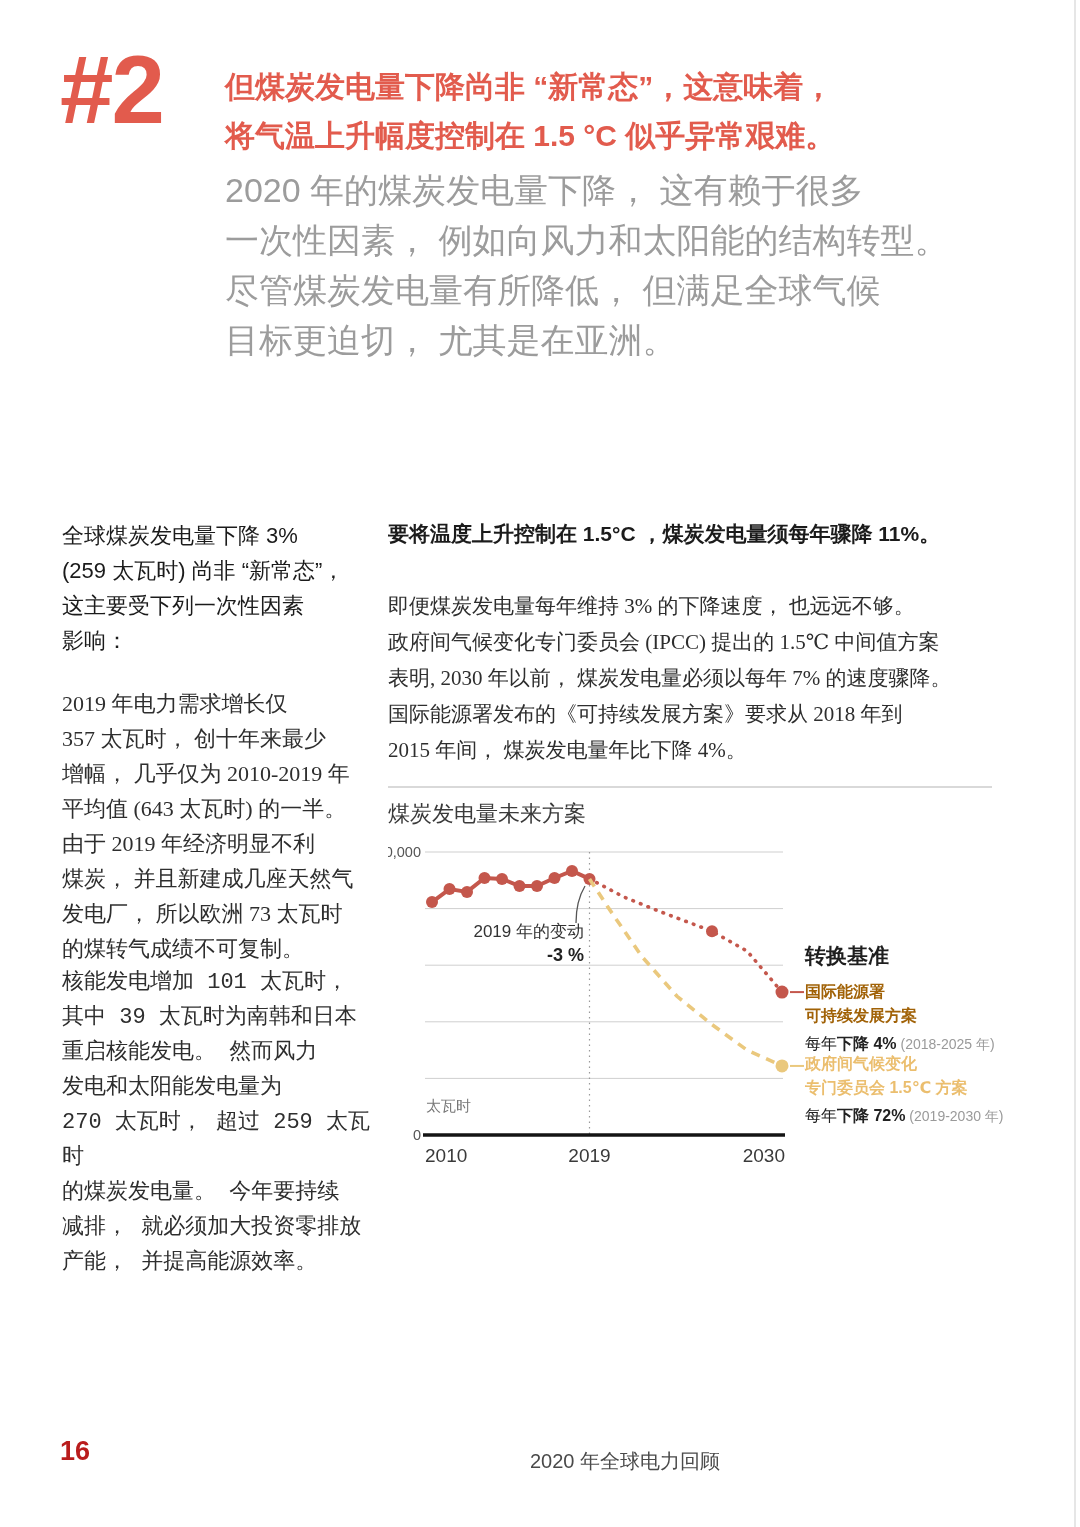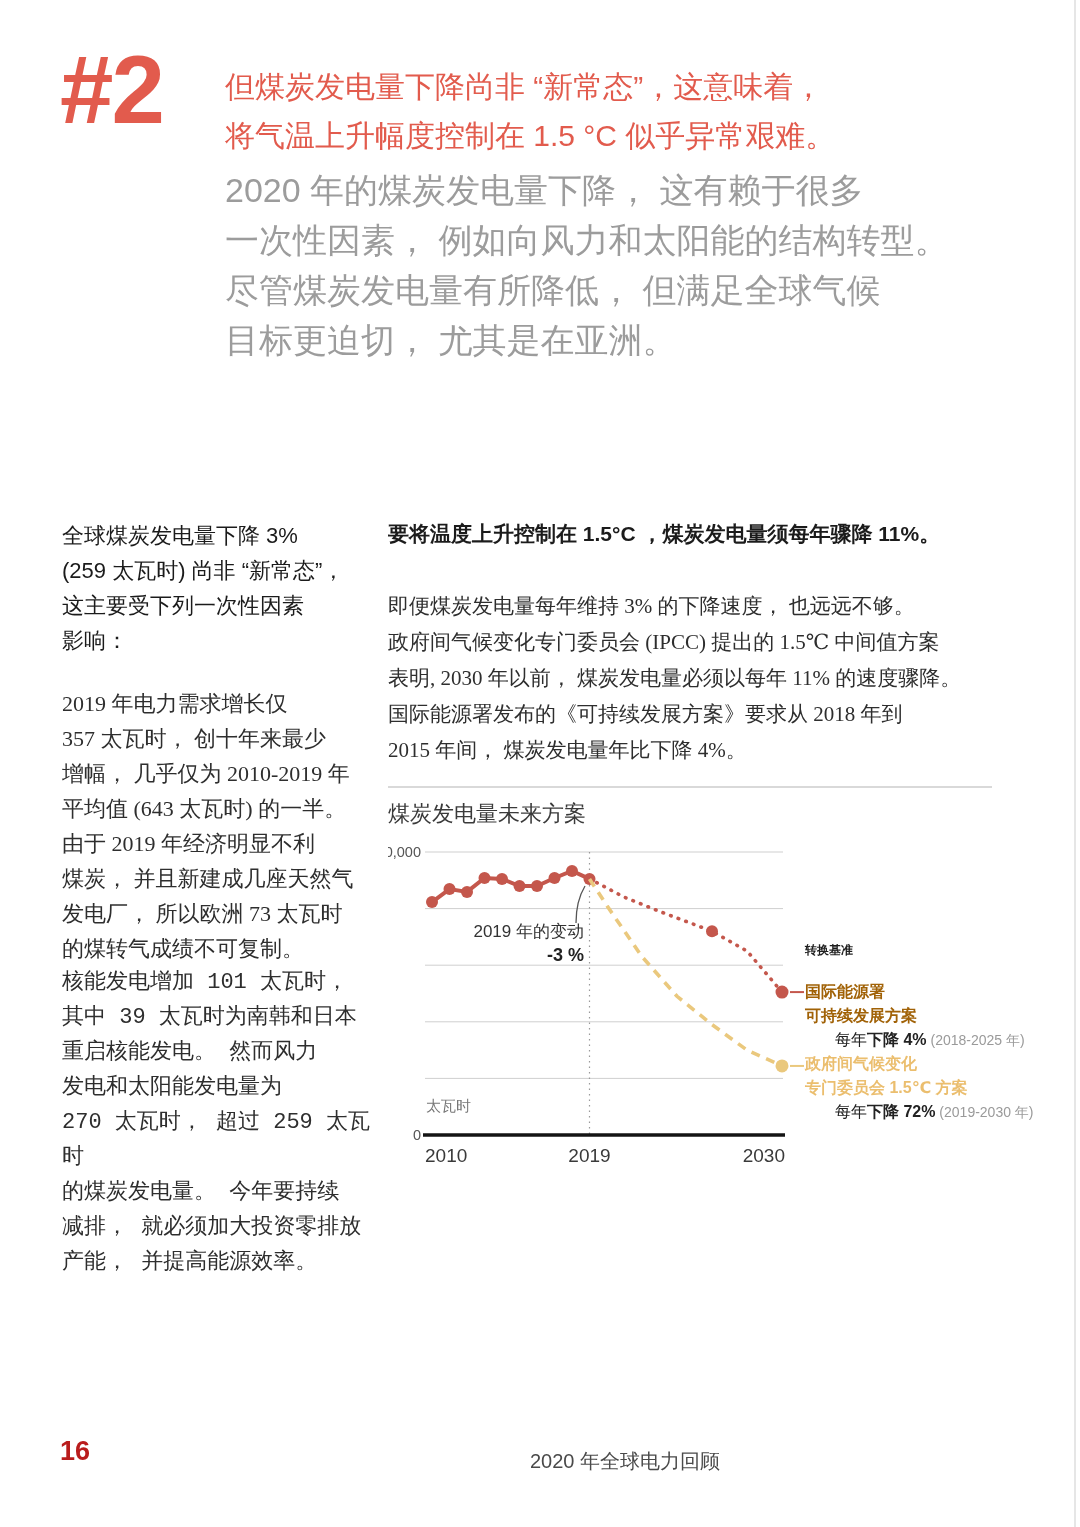--- a/index.html
+++ b/index.html
@@ -2,43 +2,43 @@
 <html><head>
 <meta charset="utf-8">
 <style>
   html,body{margin:0;padding:0;background:#ffffff;}
   .page{position:relative;width:1080px;height:1527px;background:#fff;overflow:hidden;
         font-family:"Liberation Sans","DejaVu Sans",sans-serif;color:#2b2b2b;}
   .abs{position:absolute;}
   .pre{white-space:pre-line;}
   
   .chapter-tag{left:60px;top:40px;font-size:96px;font-weight:800;color:#E25B4D;letter-spacing:-2px;line-height:1.05;}
-  .head-title{left:225px;top:62px;font-size:30px;font-weight:normal;color:#E25B4D;line-height:49px;}
+  .head-title{left:225px;top:62px;font-size:30px;font-weight:bold;color:#E25B4D;line-height:49px;}
   .head-sub{left:225px;top:165px;font-size:34px;color:#9C9C9C;line-height:50px;font-weight:400;}
   
   .left-col-heading{left:62px;top:518px;width:310px;font-size:22px;font-weight:normal;color:#1b1b1b;line-height:35px;}
   .serif{font-family:"Liberation Serif","DejaVu Serif",serif;color:#2e2e2e;}
   .left-para1{left:62px;top:686px;width:320px;font-size:22px;line-height:35px;}
   .left-para2{left:62px;top:965px;width:320px;font-size:22px;line-height:35px;font-family:Liberation Mono, monospace;}
   .right-col-heading{left:388px;top:518px;width:620px;font-size:21px;font-weight:bold;color:#1b1b1b;line-height:32px;}
   .right-para{left:388px;top:588px;width:630px;font-size:21px;line-height:36px;}
   .divider{left:388px;top:786px;width:604px;height:2px;background:#d9d9d9;}
   .chart-title{left:388px;top:799px;font-size:22px;color:#3a3a3a;}
   .chart-wrap{left:388px;top:840px;width:618px;height:380px;}
   svg{font-family:"Liberation Sans","DejaVu Sans",sans-serif;display:block;}
   
   .chart-legend{left:805px;top:942px;width:240px;}
-  .legend-title{position:absolute;left:0;top:0;font-size:12px;font-weight:bold;color:#1e1e1e;}
+  .legend-title{position:absolute;left:0;top:0;font-size:21px;font-weight:bold;color:#1e1e1e;}
   .legend-entry{position:absolute;left:0;width:240px;}
   .legend-entry-iea{top:38px;}
   .legend-entry-ipcc{top:110px;}
   .legend-name{font-size:16px;font-weight:bold;line-height:24px;}
   .legend-name.red{color:#a16207;}
   .legend-name.yellow{color:#EBBE6E;}
-  .legend-rate{font-size:16px;line-height:24px;color:#222;margin-left:30px;}
+  .legend-rate{font-size:16px;line-height:32px;color:#222;}
   .legend-rate b{font-weight:bold;}
   .legend-rate .period{font-size:14px;color:#9a9a9a;}
   
   .page-num{left:60px;top:1436px;font-size:27px;font-weight:bold;color:#b91c1c;}
   .footer-title{left:170px;top:1448px;width:910px;text-align:center;font-size:20px;color:#4a4a4a;}
   .page-edge{left:1074px;top:0;width:2px;height:1527px;background:#e6e6e6;}
 </style>
 </head>
 <body>
 
@@ -69,21 +69,21 @@
 重启核能发电。 然而风力
 发电和太阳能发电量为
 270 太瓦时， 超过 259 太瓦时
 的煤炭发电量。 今年要持续
 减排， 就必须加大投资零排放
 产能， 并提高能源效率。</div>
 
   <div class="abs right-col-heading">要将温度上升控制在 1.5°C ，煤炭发电量须每年骤降 11%。</div>
   <div class="abs right-para serif pre">即便煤炭发电量每年维持 3% 的下降速度， 也远远不够。
 政府间气候变化专门委员会 (IPCC) 提出的 1.5℃ 中间值方案
-表明, 2030 年以前， 煤炭发电量必须以每年 11% 的速度骤降。
+表明, 2030 年以前， 煤炭发电量必须以每年 7% 的速度骤降。
 国际能源署发布的《可持续发展方案》要求从 2018 年到
 2015 年间， 煤炭发电量年比下降 4%。</div>
 
   <div class="abs divider"></div>
   <div class="abs chart-title">煤炭发电量未来方案</div>
 
   <div class="abs chart-wrap">
     <svg width="618" height="380" viewBox="0 0 618 380">
         <line x1="37" x2="395" y1="12" y2="12" stroke="#cfcfcf" stroke-width="1"></line>
         <line x1="37" x2="395" y1="68.6" y2="68.6" stroke="#cfcfcf" stroke-width="1"></line>

